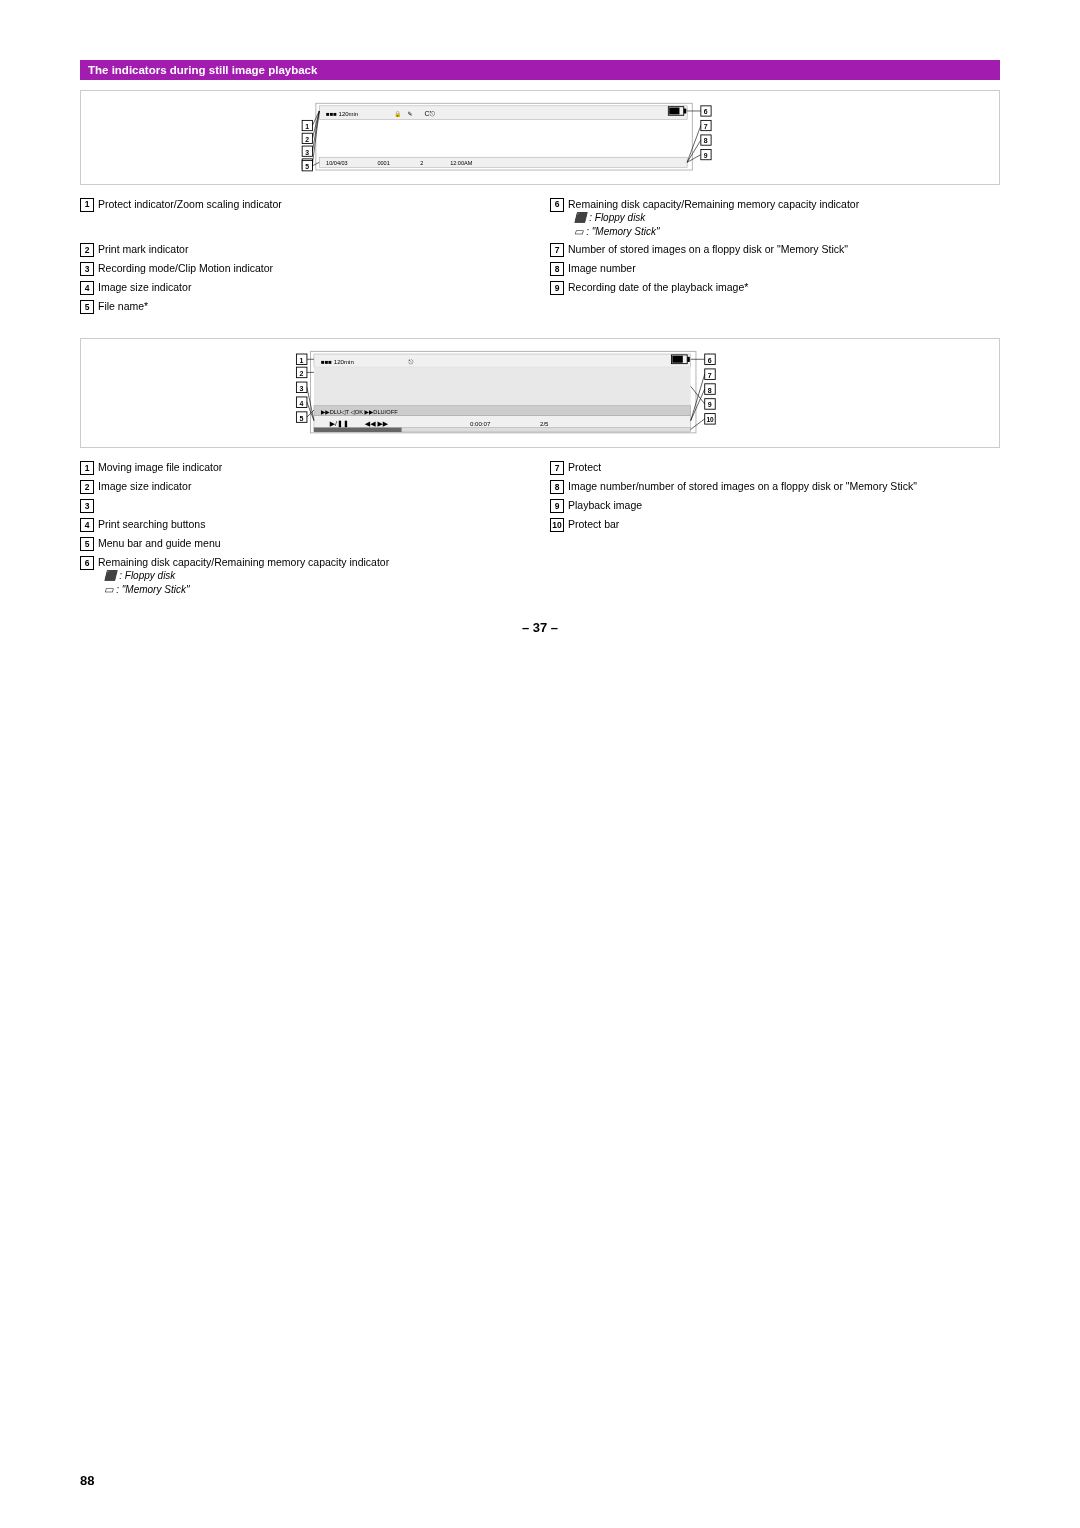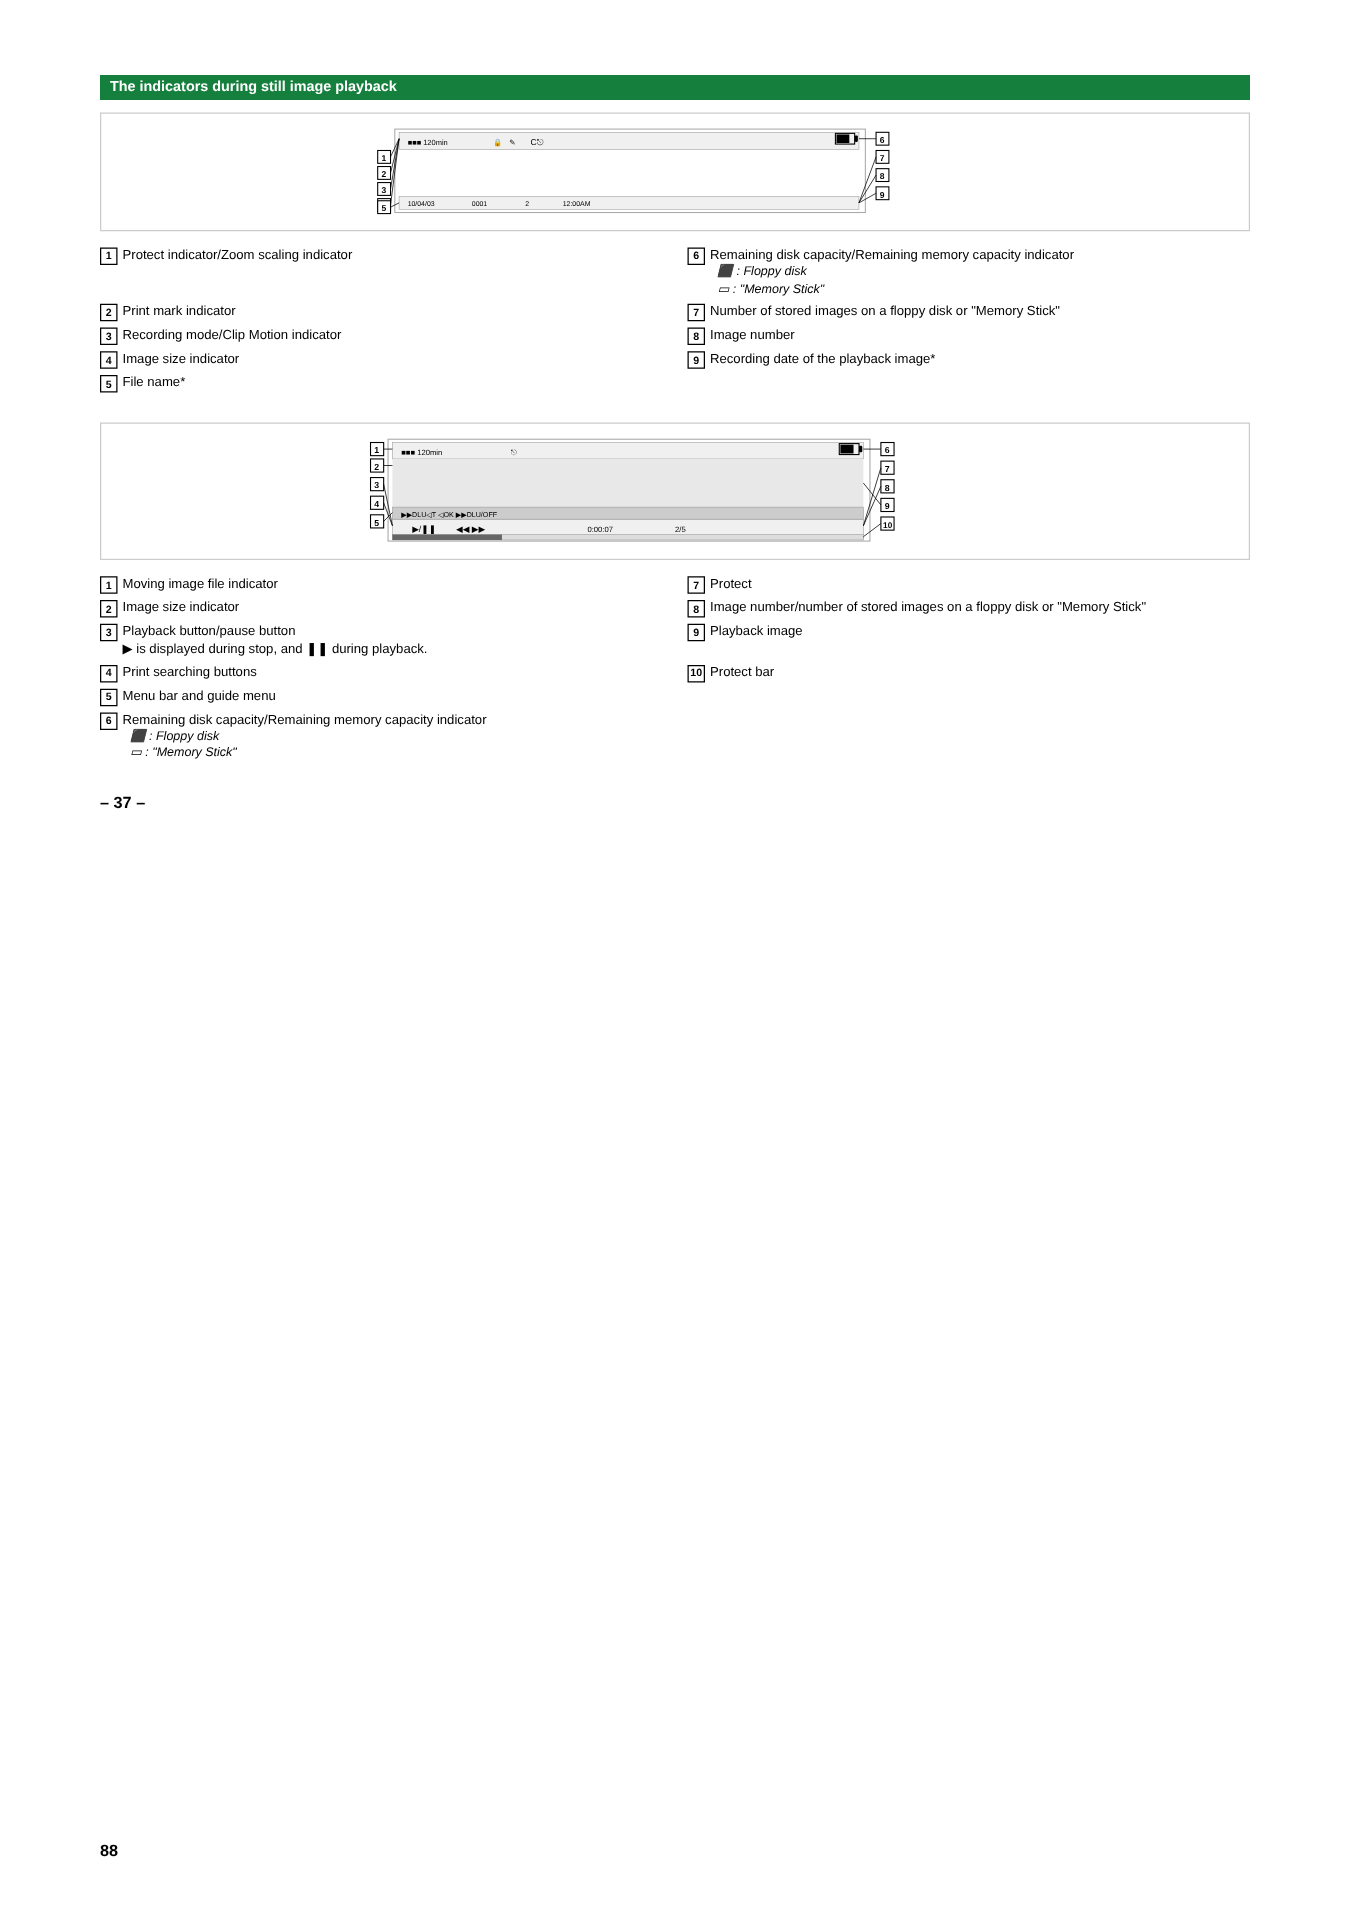--- a/index.html
+++ b/index.html
@@ -12,21 +12,21 @@
       min-height: 1528px;
       padding: 60px 80px;
     }
 
     .page-content {
       max-width: 920px;
       margin: 0 auto;
     }
 
     .section-header {
-      background: #15803d;
+      background: #a21caf;
       color: #fff;
       font-weight: bold;
       font-size: 11.5px;
       padding: 4px 8px;
       margin-bottom: 10px;
     }
 
     .diagram-container {
       border: 1px solid #ccc;
       padding: 8px;
@@ -342,23 +342,20 @@
         <span class="annotation-text"><strong>Image size indicator</strong></span>
       </div>
 
       <div class="annotation-item">
         <span class="annotation-num">8</span>
         <span class="annotation-text"><strong>Image number/number of stored images on a floppy disk or "Memory Stick"</strong></span>
       </div>
 
       <div class="annotation-item">
         <span class="annotation-num">3</span>
-        <span class="annotation-text"><strong>Playback button/pause button</strong><br>
-          ▶ is displayed during stop, and ❚❚ during playback.
-        </span>
       </div>
 
       <div class="annotation-item">
         <span class="annotation-num">9</span>
         <span class="annotation-text"><strong>Playback image</strong></span>
       </div>
 
       <div class="annotation-item">
         <span class="annotation-num">4</span>
         <span class="annotation-text"><strong>Print searching buttons</strong></span>
@@ -381,19 +378,19 @@
         <span class="annotation-text"><strong>Remaining disk capacity/Remaining memory capacity indicator</strong><br>
           <span class="sub-item">⬛ : Floppy disk</span>
           <span class="sub-item">▭ : "Memory Stick"</span>
         </span>
       </div>
 
     </div>
 
   </div>
 
-  <div style="margin-top: 23px;">
+  <div style="text-align:center; margin-top: 23px;">
     <span class="page-number">– 37 –</span>
   </div>
 
   <div style="position: absolute; bottom: 40px; left: 80px; font-weight: bold; font-size: 13px; text-align: center;">88</div>
 
 </div>
 
 </body></html>

